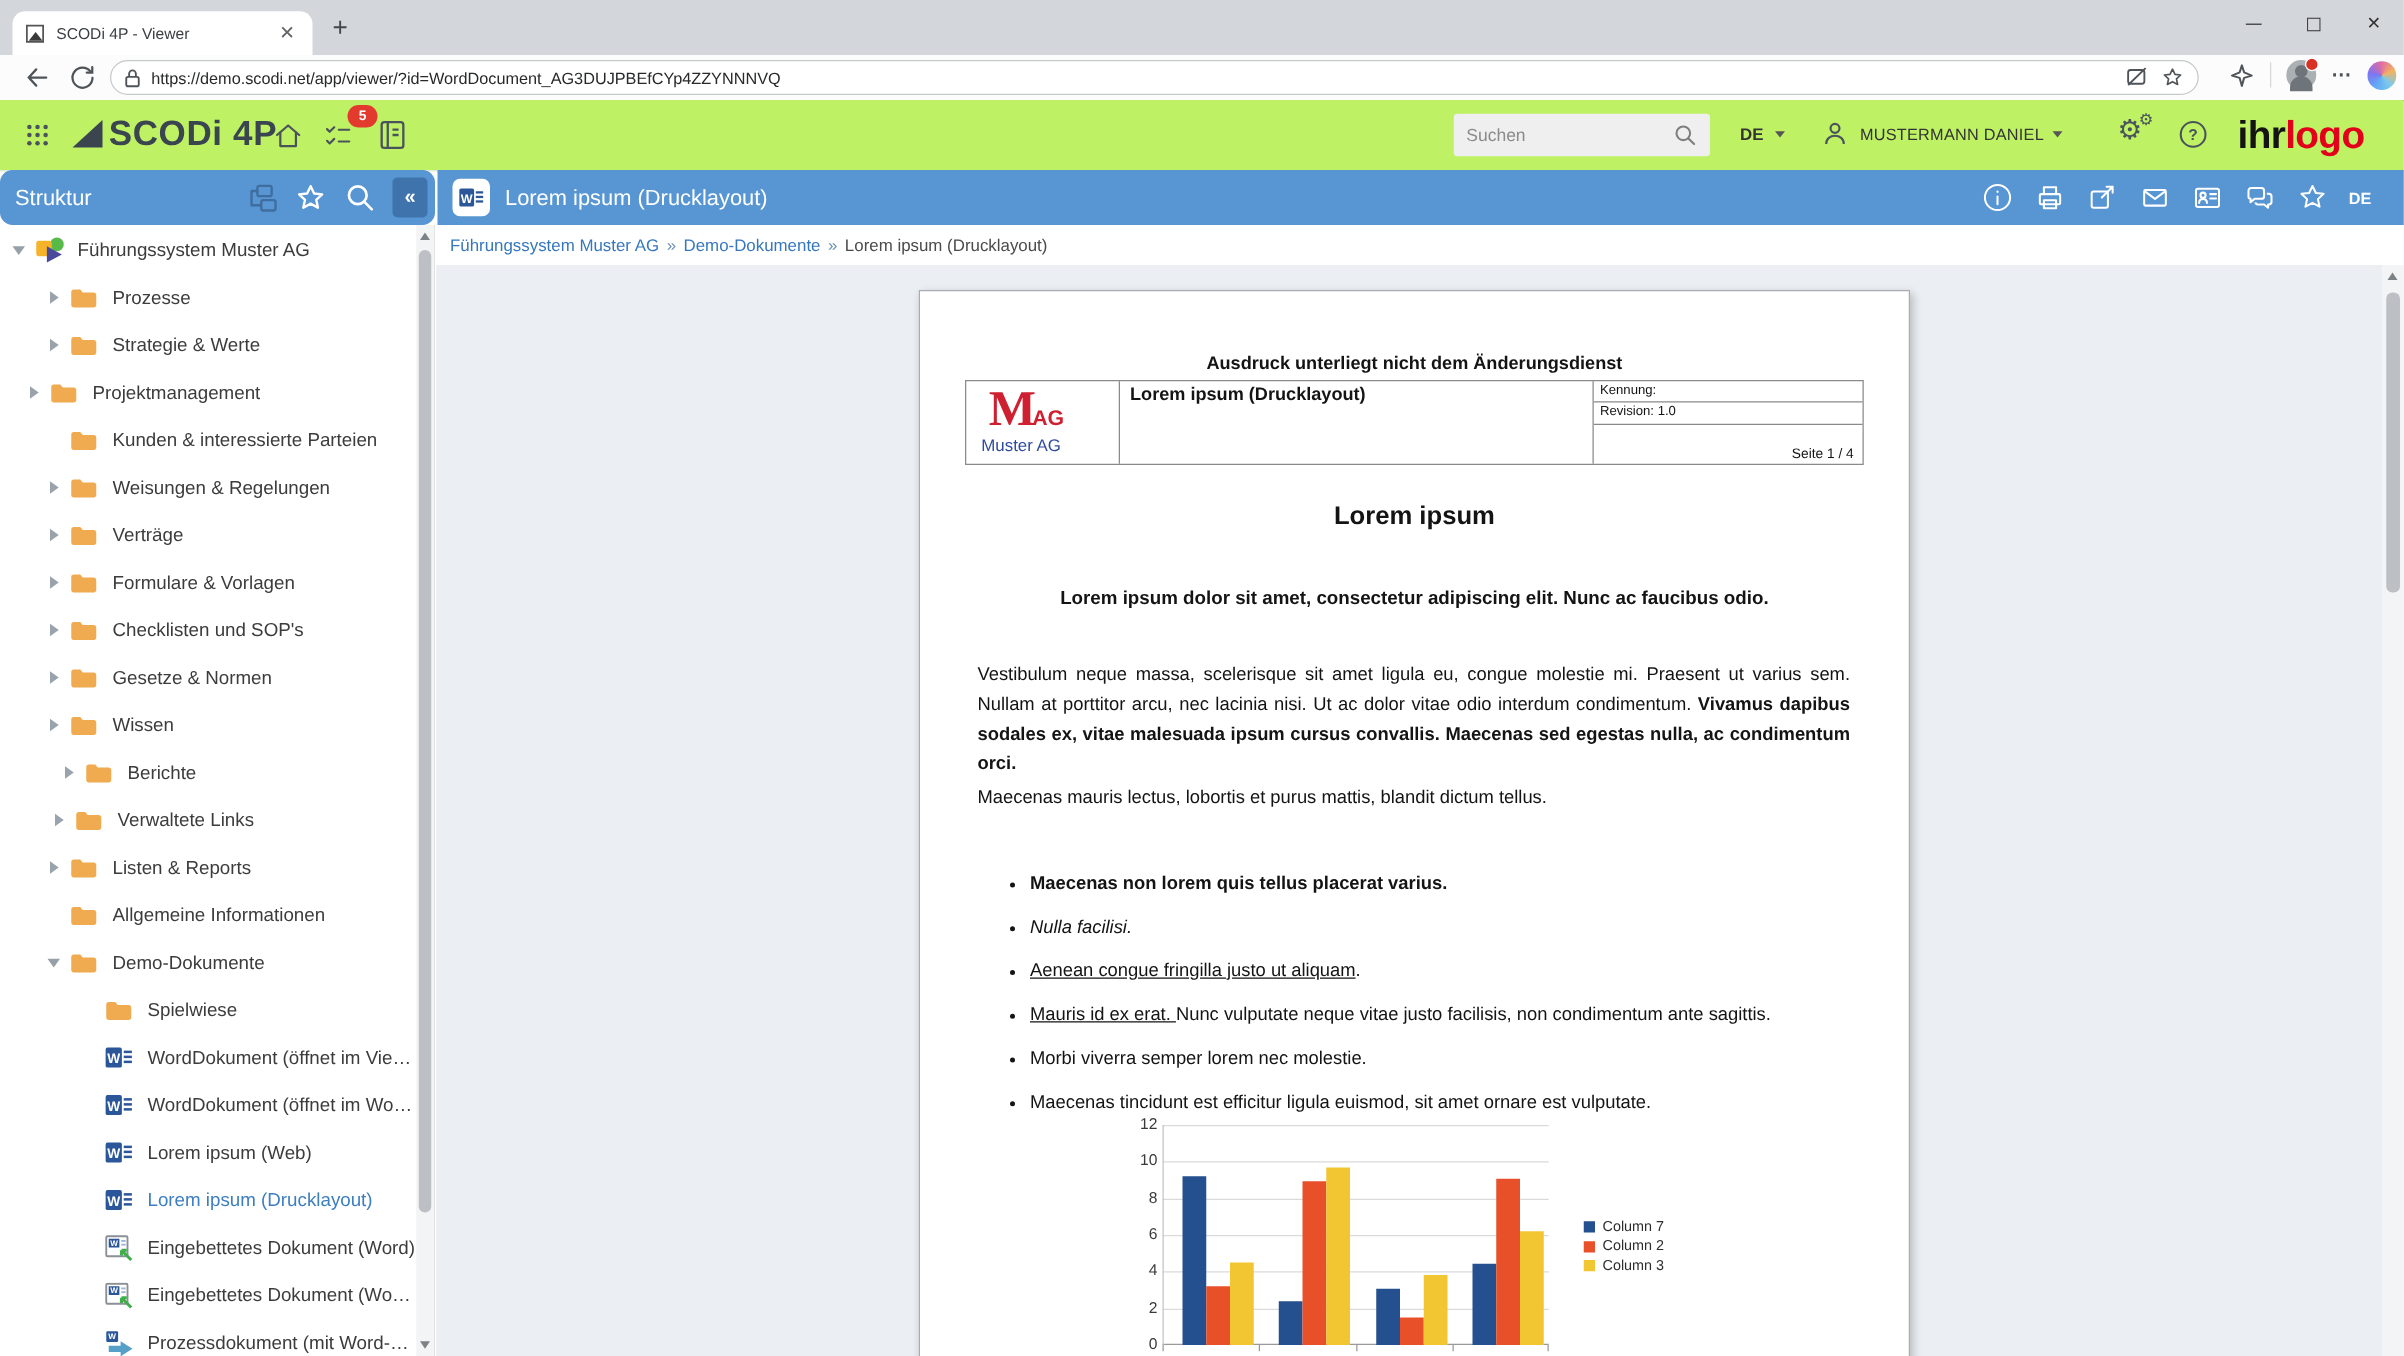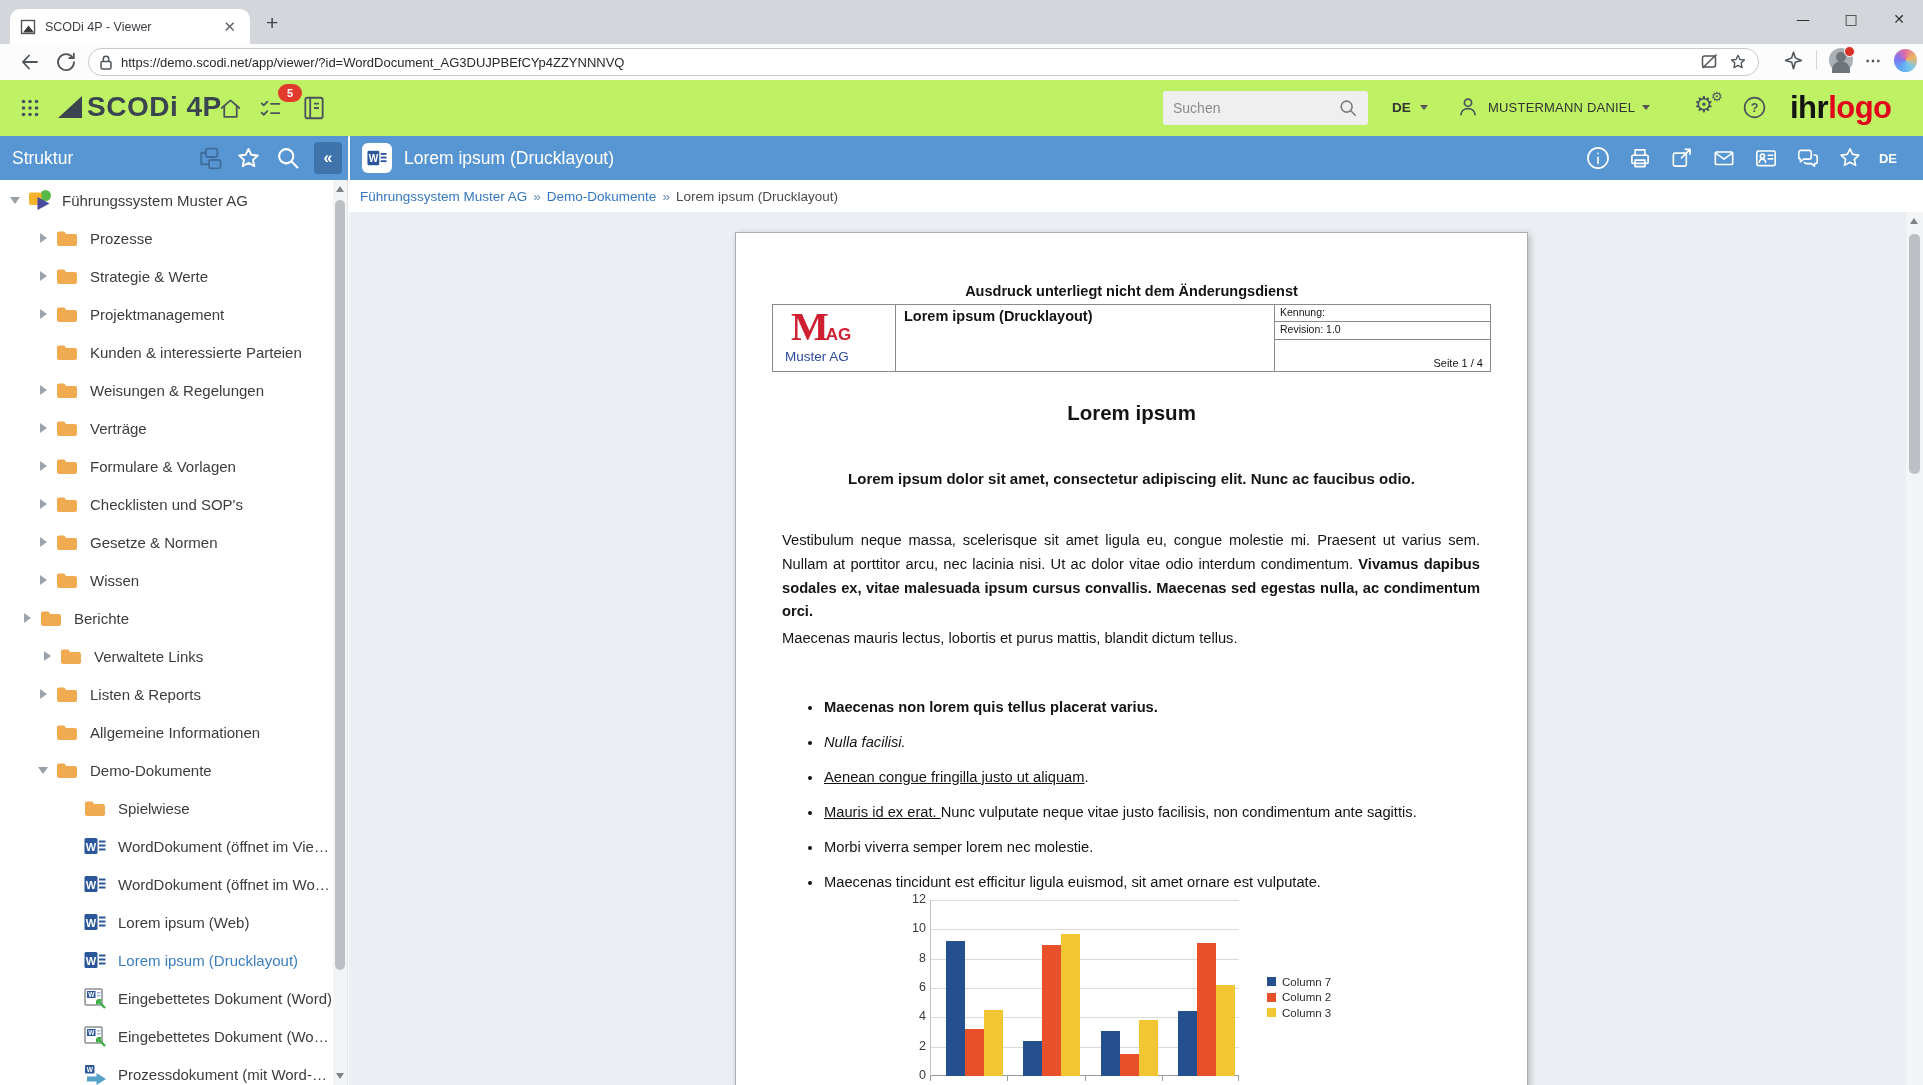--- a/index.html
+++ b/index.html
@@ -51,21 +51,21 @@
   #lang-sel{position:absolute;left:1392px;top:20px;display:flex;align-items:center;gap:9px;font-size:13.5px;color:#333;font-weight:bold;}
   #user-menu{position:absolute;left:1455px;top:14px;display:flex;align-items:center;gap:7px;}
   #user-name{font-size:13px;color:#333;letter-spacing:.2px;}
   #gears{position:absolute;left:1694px;top:12px;color:#4A535C;font-family:"DejaVu Sans",sans-serif;}
   #gears .g1{font-size:22px;} #gears .g2{font-size:13px;position:absolute;left:17px;top:-3px;}
   #help{position:absolute;left:1742px;top:15px;}
   #brand{position:absolute;left:1790px;top:10px;font-size:31px;font-weight:bold;letter-spacing:-0.5px;}
   #brand .b1{color:#141414;} #brand .b2{color:#E2001A;}
 
   
-  #sideheader{position:absolute;top:136px;left:0;width:348px;height:44px;background:#5796D2;display:flex;align-items:center;}
+  #sideheader{position:absolute;top:136px;left:0;width:348px;height:44px;background:#5796D2;display:flex;align-items:center;border-radius:10px;}
   #sideheader .title{color:#fff;font-size:17.5px;margin-left:12px;}
   #side-icons{margin-left:auto;display:flex;align-items:center;gap:13px;margin-right:6px;}
   #collapse-btn{width:28px;height:32px;background:#3E74AB;border-radius:4px;color:#fff;font-size:16px;font-weight:bold;
                 display:flex;align-items:center;justify-content:center;}
   #docheader{position:absolute;top:136px;left:350px;right:0;height:44px;background:#5796D2;display:flex;align-items:center;}
   #doc-tile{width:30px;height:30px;background:#fff;border-radius:6px;margin-left:12px;display:flex;align-items:center;justify-content:center;}
   #docheader .title{color:#fff;font-size:17.5px;margin-left:12px;}
   #doc-icons{margin-left:auto;display:flex;align-items:center;gap:16px;margin-right:26px;}
   .dh-ico{width:26px;height:26px;color:#fff;}
   #doc-lang{color:#fff;font-size:13px;font-weight:bold;}
@@ -394,21 +394,21 @@
         <span class="tree-arrow">
           <span class="tri-right"></span>
         </span>
         <span class="tree-ico">
           <svg width="22" height="17" viewBox="0 0 22 17">
             <path d="M1 3.5 C1 2.4 1.9 1.5 3 1.5 h5.2 l2 2.5 H19 c1.1 0 2 .9 2 2 V14 c0 1.1-.9 2-2 2 H3 c-1.1 0-2-.9-2-2 Z" fill="#F0AA4F"></path>
           </svg>
         </span>
         <span class="tree-label">Strategie &amp; Werte</span>
       </div>
-      <div class="tree-row" style="padding-left: 36px;">
+      <div class="tree-row" style="padding-left: 20px;">
         <span class="tree-arrow">
           <span class="tri-right"></span>
         </span>
         <span class="tree-ico">
           <svg width="22" height="17" viewBox="0 0 22 17">
             <path d="M1 3.5 C1 2.4 1.9 1.5 3 1.5 h5.2 l2 2.5 H19 c1.1 0 2 .9 2 2 V14 c0 1.1-.9 2-2 2 H3 c-1.1 0-2-.9-2-2 Z" fill="#F0AA4F"></path>
           </svg>
         </span>
         <span class="tree-label">Projektmanagement</span>
       </div>
@@ -480,21 +480,21 @@
         <span class="tree-arrow">
           <span class="tri-right"></span>
         </span>
         <span class="tree-ico">
           <svg width="22" height="17" viewBox="0 0 22 17">
             <path d="M1 3.5 C1 2.4 1.9 1.5 3 1.5 h5.2 l2 2.5 H19 c1.1 0 2 .9 2 2 V14 c0 1.1-.9 2-2 2 H3 c-1.1 0-2-.9-2-2 Z" fill="#F0AA4F"></path>
           </svg>
         </span>
         <span class="tree-label">Wissen</span>
       </div>
-      <div class="tree-row" style="padding-left: 20px;">
+      <div class="tree-row" style="padding-left: 48px;">
         <span class="tree-arrow">
           <span class="tri-right"></span>
         </span>
         <span class="tree-ico">
           <svg width="22" height="17" viewBox="0 0 22 17">
             <path d="M1 3.5 C1 2.4 1.9 1.5 3 1.5 h5.2 l2 2.5 H19 c1.1 0 2 .9 2 2 V14 c0 1.1-.9 2-2 2 H3 c-1.1 0-2-.9-2-2 Z" fill="#F0AA4F"></path>
           </svg>
         </span>
         <span class="tree-label">Berichte</span>
       </div>

